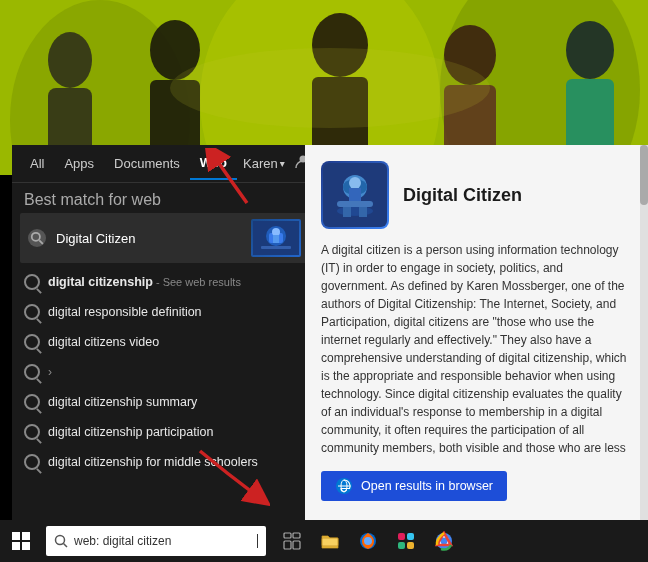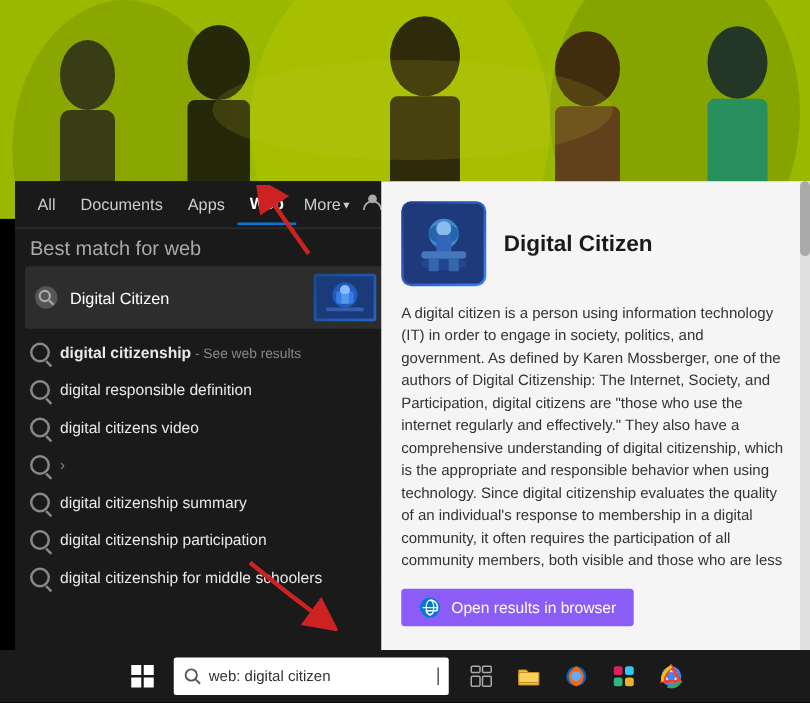--- a/index.html
+++ b/index.html
@@ -210,21 +210,21 @@
       font-size: 12px;
       color: #333;
       line-height: 1.5;
       max-height: 220px;
       overflow: hidden;
     }
     .open-browser-btn {
       display: inline-flex;
       align-items: center;
       gap: 8px;
-      background: #8b5cf6;
+      background: #1d4ed8;
       color: white;
       padding: 6px 14px;
       border-radius: 3px;
       font-size: 12.5px;
       cursor: pointer;
       margin-top: 10px;
       white-space: nowrap;
       text-align: right;
     }
     .open-browser-btn .edge-icon {
@@ -255,21 +255,20 @@
     .taskbar {
       position: absolute;
       bottom: 0;
       left: 0;
       right: 0;
       height: 42px;
       background: #1a1a1a;
       display: flex;
       align-items: center;
       gap: 0;
-      justify-content: center;
     }
     .taskbar-start {
       width: 42px;
       height: 42px;
       display: flex;
       align-items: center;
       justify-content: center;
       cursor: pointer;
     }
     .search-bar {
@@ -372,25 +371,25 @@
       <rect x="566" y="79" width="48" height="96" rx="6" fill="#008888" opacity="0.7"></rect>
 
       <ellipse cx="330" cy="88" rx="160" ry="40" fill="rgba(200,200,50,0.15)"></ellipse>
     </svg>
   </div>
 
   <div class="search-panel">
 
     <div class="tab-bar">
       <div class="tab-item">All</div>
+      <div class="tab-item">Apps</div>
       <div class="tab-item">Documents</div>
-      <div class="tab-item">Apps</div>
       <div class="tab-item active">Web</div>
       <div class="tab-more">
-        <span>More</span>
+        <span>Karen</span>
         <span style="font-size:10px;">▾</span>
       </div>
       <div class="tab-icons">
         <div class="tab-icon-btn">
           <svg width="16" height="16" viewBox="0 0 16 16" fill="#aaa">
               <circle cx="8" cy="5" r="3.5"></circle>
               <path d="M1 14c0-3.866 3.134-7 7-7s7 3.134 7 7" stroke="#aaa" stroke-width="1.5" fill="none"></path>
             </svg>
         </div>
         <div class="tab-icon-btn">···</div>

